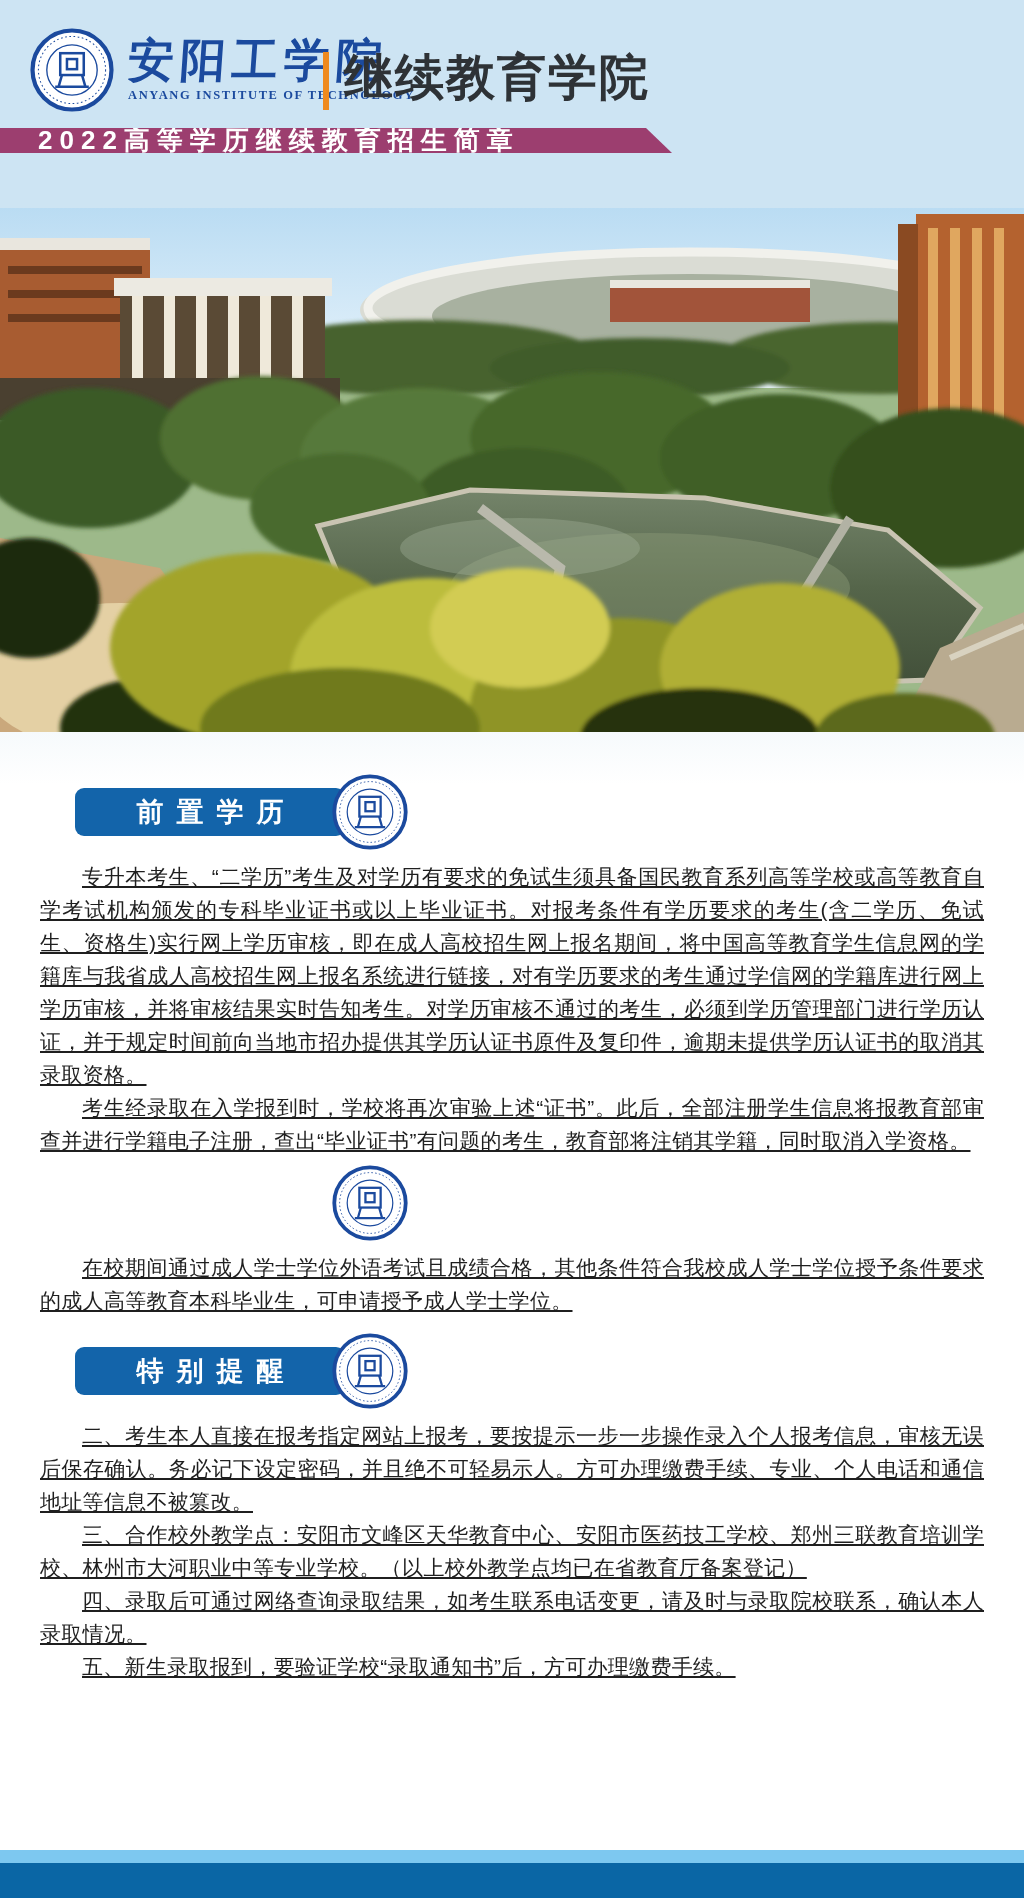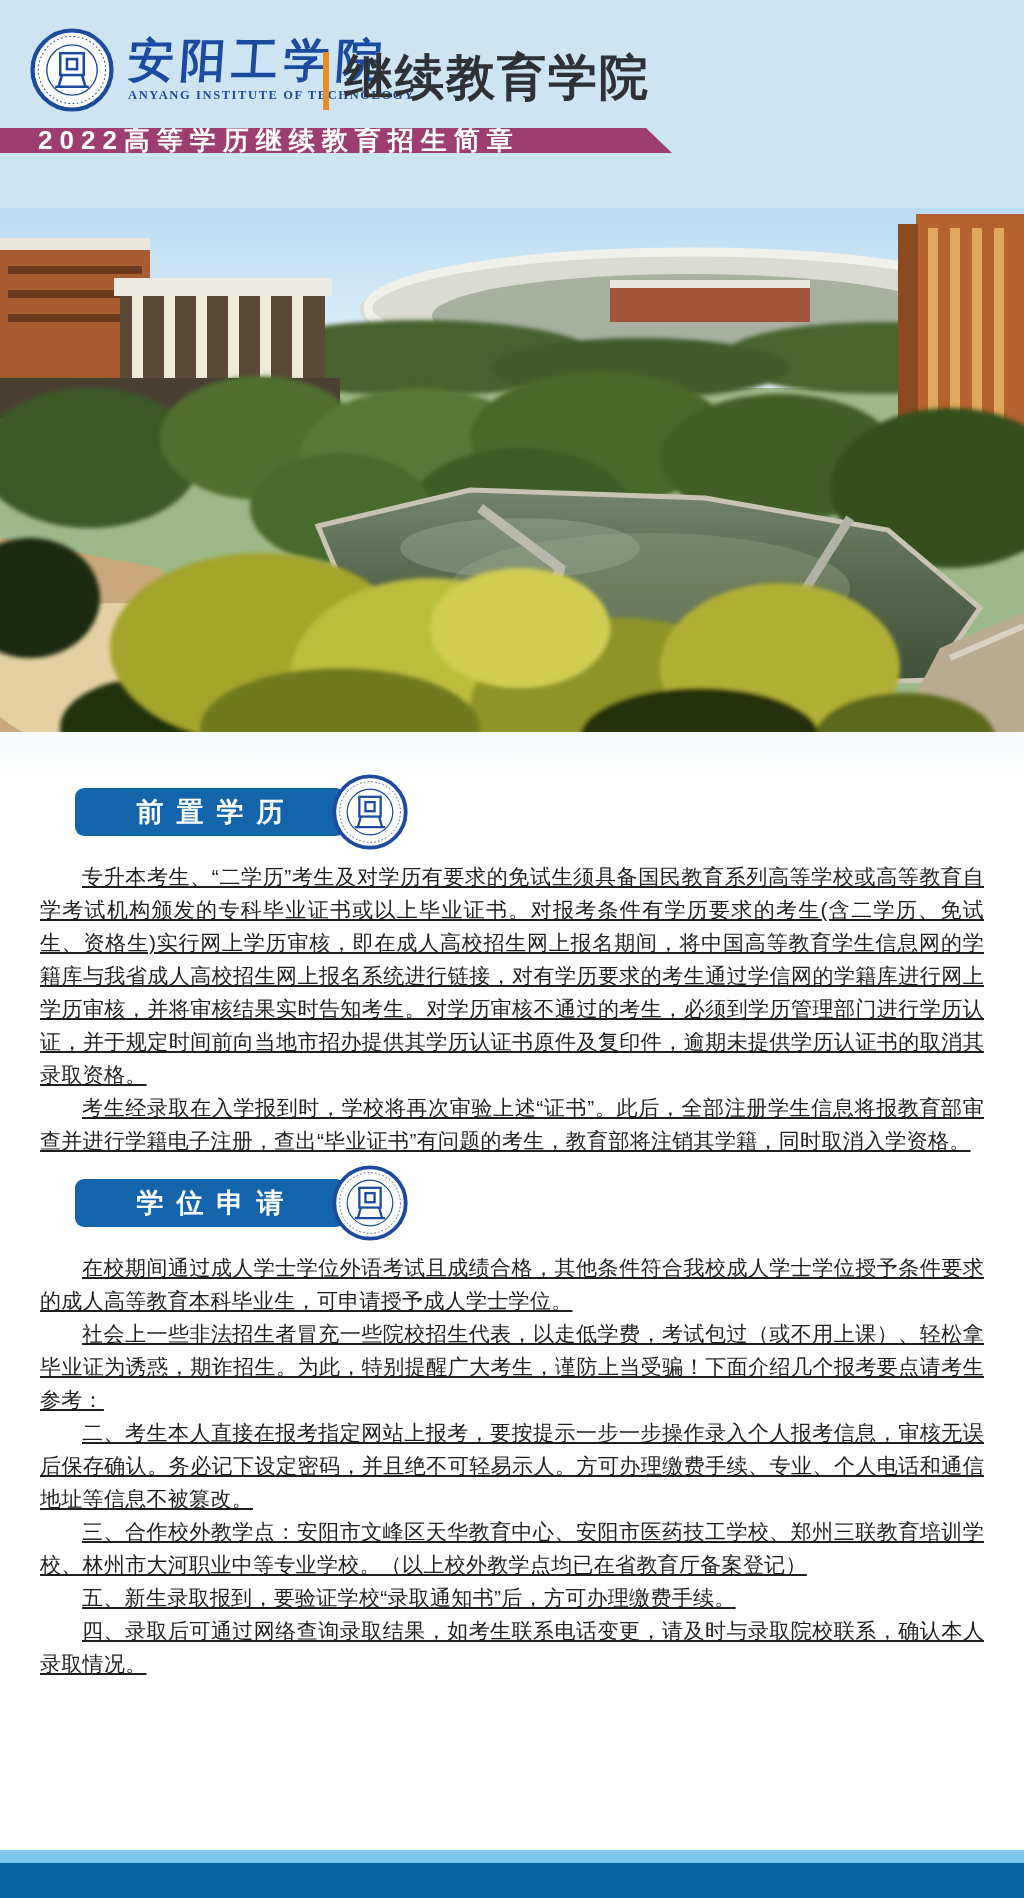--- a/index.html
+++ b/index.html
@@ -184,40 +184,51 @@
           <rect x="36" y="30" width="28" height="26"></rect>
             <rect x="44" y="37" width="12" height="12"></rect>
           <path d="M38 56 L34 70 M62 56 L66 70 M30 70 L70 70"></path>
         </g>
       </svg>
     </div>
     <p class="body-p">专升本考生、“二学历”考生及对学历有要求的免试生须具备国民教育系列高等学校或高等教育自学考试机构颁发的专科毕业证书或以上毕业证书。对报考条件有学历要求的考生(含二学历、免试生、资格生)实行网上学历审核，即在成人高校招生网上报名期间，将中国高等教育学生信息网的学籍库与我省成人高校招生网上报名系统进行链接，对有学历要求的考生通过学信网的学籍库进行网上学历审核，并将审核结果实时告知考生。对学历审核不通过的考生，必须到学历管理部门进行学历认证，并于规定时间前向当地市招办提供其学历认证书原件及复印件，逾期未提供学历认证书的取消其录取资格。</p>
     <p class="body-p">考生经录取在入学报到时，学校将再次审验上述“证书”。此后，全部注册学生信息将报教育部审查并进行学籍电子注册，查出“毕业证书”有问题的考生，教育部将注销其学籍，同时取消入学资格。</p>
 
     <div class="sec-head gap-s2">
+      <svg class="sec-seal" width="76" height="76" viewBox="0 0 100 100">
+        <circle cx="50" cy="50" r="47" fill="#ffffff" stroke="#1b4a9e" stroke-width="5"></circle>
+        <circle cx="50" cy="50" r="40" fill="none" stroke="#1b4a9e" stroke-width="1.2" stroke-dasharray="2 3"></circle>
+        <circle cx="50" cy="50" r="30" fill="none" stroke="#1b4a9e" stroke-width="1.6"></circle>
+        <g stroke="#1b4a9e" stroke-width="3" fill="none">
+          <rect x="36" y="30" width="28" height="26"></rect>
+            <rect x="44" y="37" width="12" height="12"></rect>
+          <path d="M38 56 L34 70 M62 56 L66 70 M30 70 L70 70"></path>
+        </g>
+      </svg>
+    </div>
+    <p class="body-p">在校期间通过成人学士学位外语考试且成绩合格，其他条件符合我校成人学士学位授予条件要求的成人高等教育本科毕业生，可申请授予成人学士学位。</p>
+
+    <div class="sec-head gap-s3">
       <div class="sec-box">
-        <span class="sec-title">学位申请</span>
+        <span class="sec-title">特别提醒</span>
       </div>
       <svg class="sec-seal" width="76" height="76" viewBox="0 0 100 100">
         <circle cx="50" cy="50" r="47" fill="#ffffff" stroke="#1b4a9e" stroke-width="5"></circle>
         <circle cx="50" cy="50" r="40" fill="none" stroke="#1b4a9e" stroke-width="1.2" stroke-dasharray="2 3"></circle>
         <circle cx="50" cy="50" r="30" fill="none" stroke="#1b4a9e" stroke-width="1.6"></circle>
         <g stroke="#1b4a9e" stroke-width="3" fill="none">
           <rect x="36" y="30" width="28" height="26"></rect>
             <rect x="44" y="37" width="12" height="12"></rect>
           <path d="M38 56 L34 70 M62 56 L66 70 M30 70 L70 70"></path>
         </g>
       </svg>
     </div>
-    <p class="body-p">在校期间通过成人学士学位外语考试且成绩合格，其他条件符合我校成人学士学位授予条件要求的成人高等教育本科毕业生，可申请授予成人学士学位。</p>
-
-    <p class="body-p">社会上一些非法招生者冒充一些院校招生代表，以走低学费，考试包过（或不用上课）、轻松拿毕业证为诱惑，期诈招生。为此，特别提醒广大考生，谨防上当受骗！下面介绍几个报考要点请考生参考：</p>
     <p class="body-p">二、考生本人直接在报考指定网站上报考，要按提示一步一步操作录入个人报考信息，审核无误后保存确认。务必记下设定密码，并且绝不可轻易示人。方可办理缴费手续、专业、个人电话和通信地址等信息不被篡改。</p>
     <p class="body-p">三、合作校外教学点：安阳市文峰区天华教育中心、安阳市医药技工学校、郑州三联教育培训学校、林州市大河职业中等专业学校。（以上校外教学点均已在省教育厅备案登记）</p>
+    <p class="body-p">四、录取后可通过网络查询录取结果，如考生联系电话变更，请及时与录取院校联系，确认本人录取情况。</p>
     <p class="body-p">五、新生录取报到，要验证学校“录取通知书”后，方可办理缴费手续。</p>
-    <p class="body-p">四、录取后可通过网络查询录取结果，如考生联系电话变更，请及时与录取院校联系，确认本人录取情况。</p>
 
   </div>
 
   <div class="footer-light"></div>
   <div class="footer-dark"></div>
 
 </div>
 
 </body></html>

